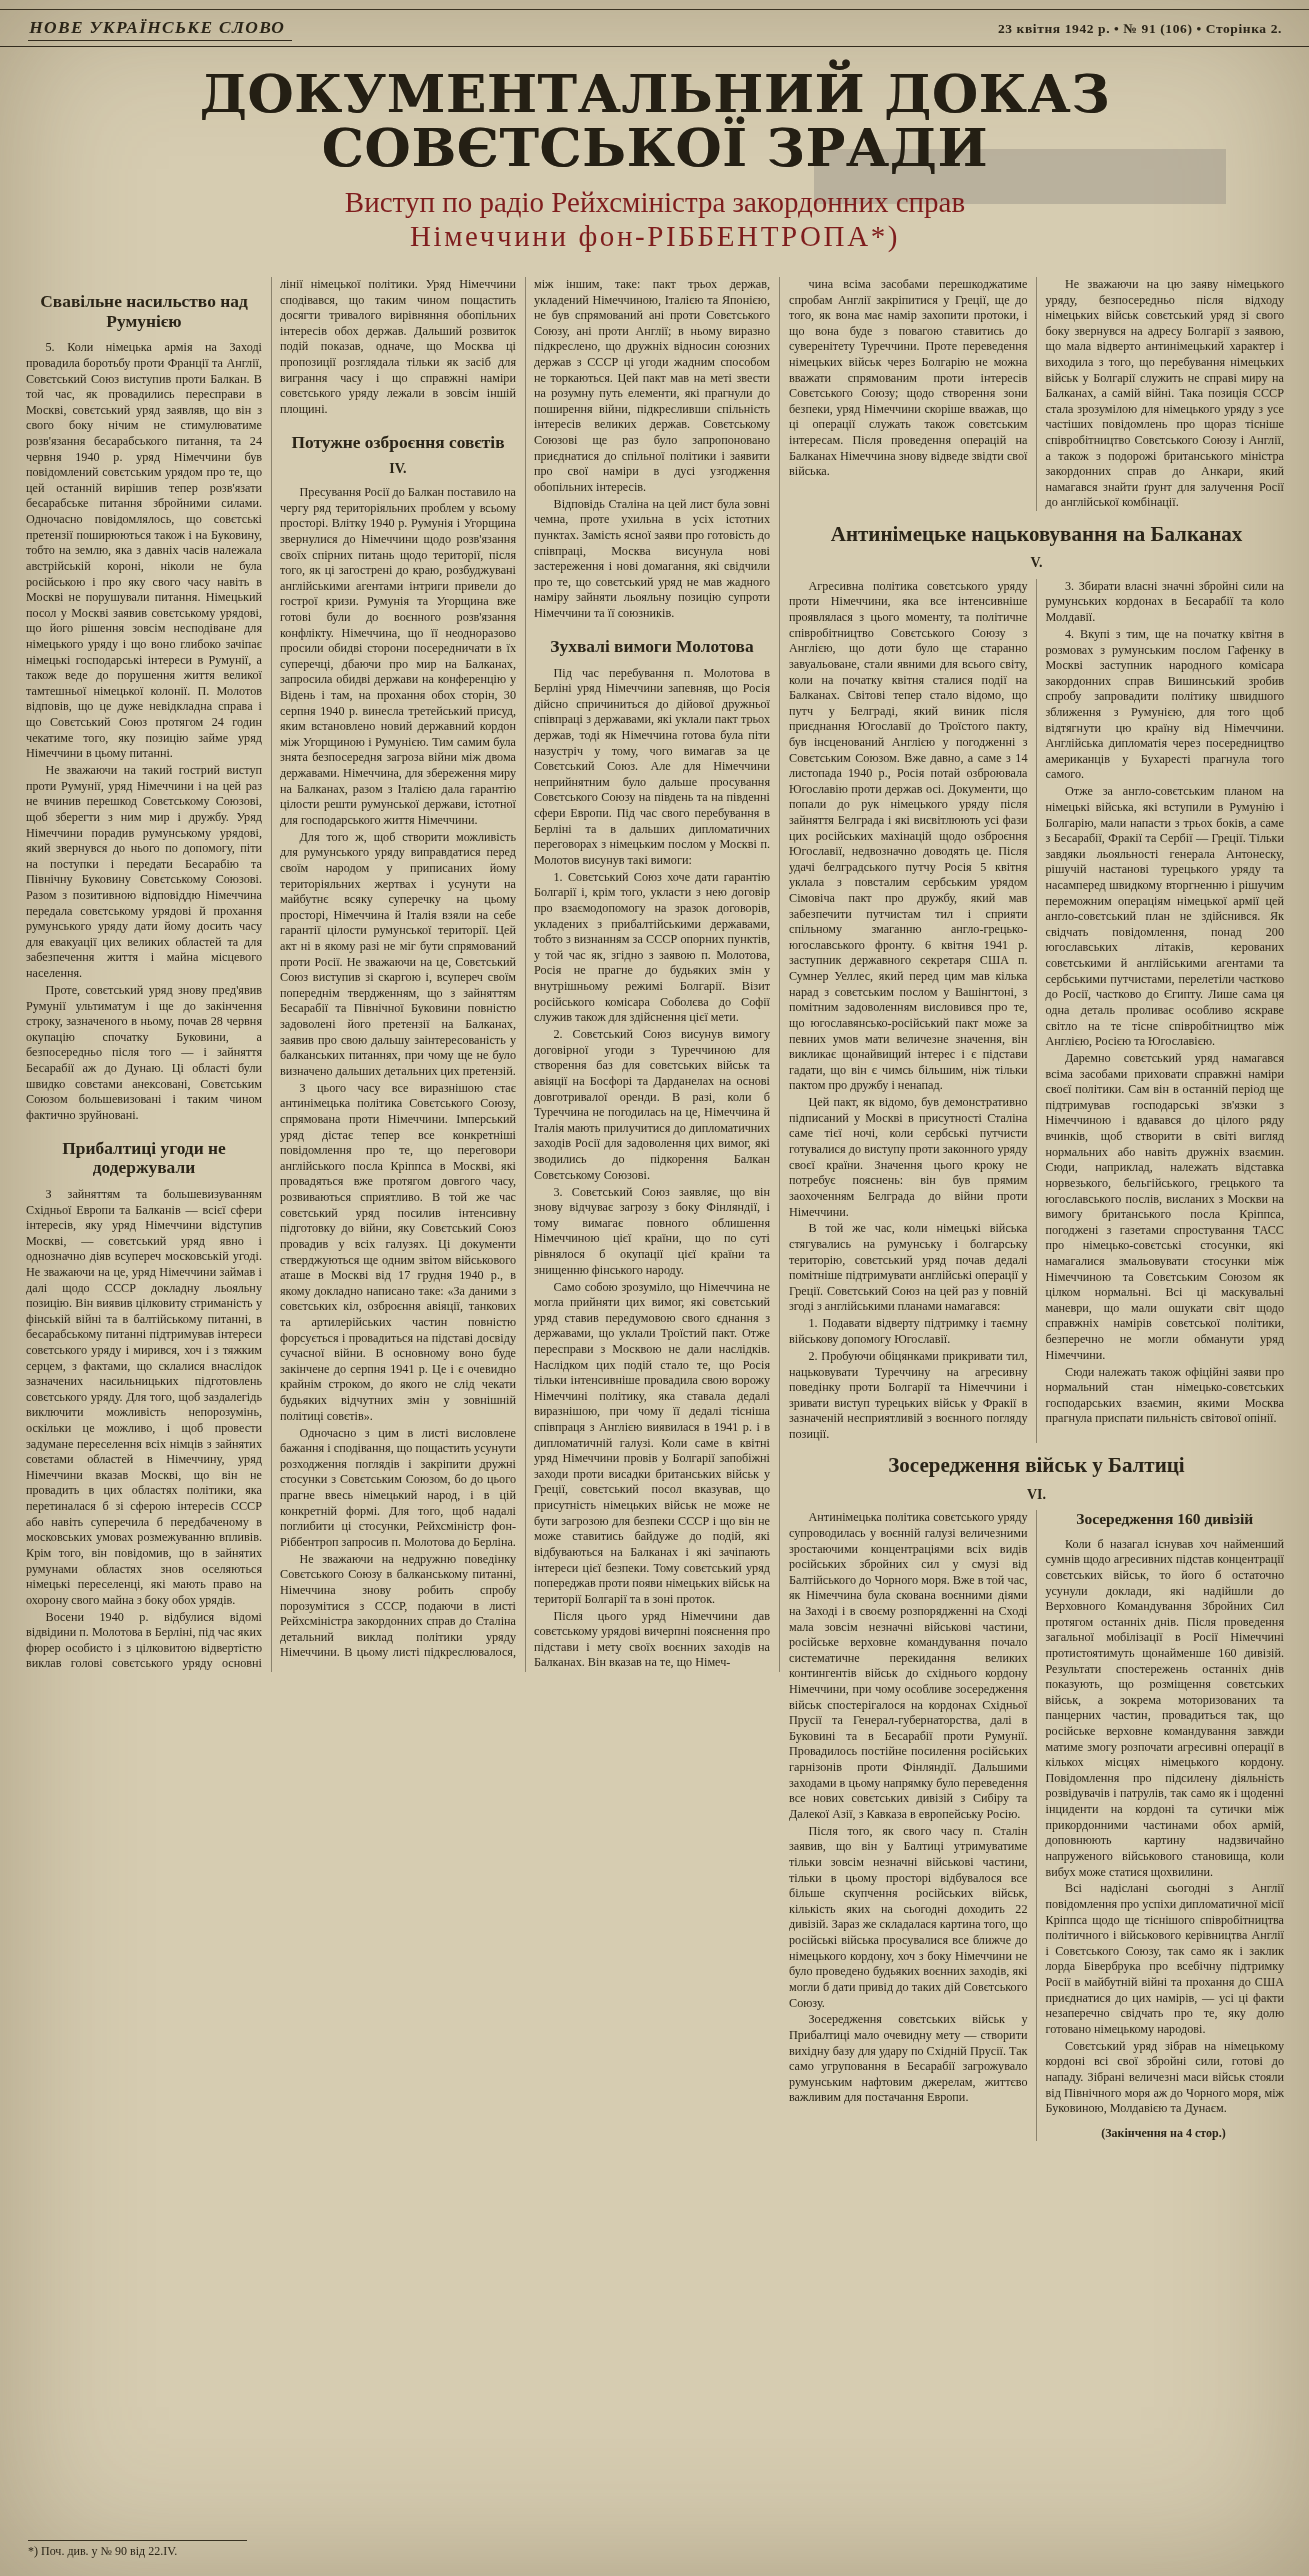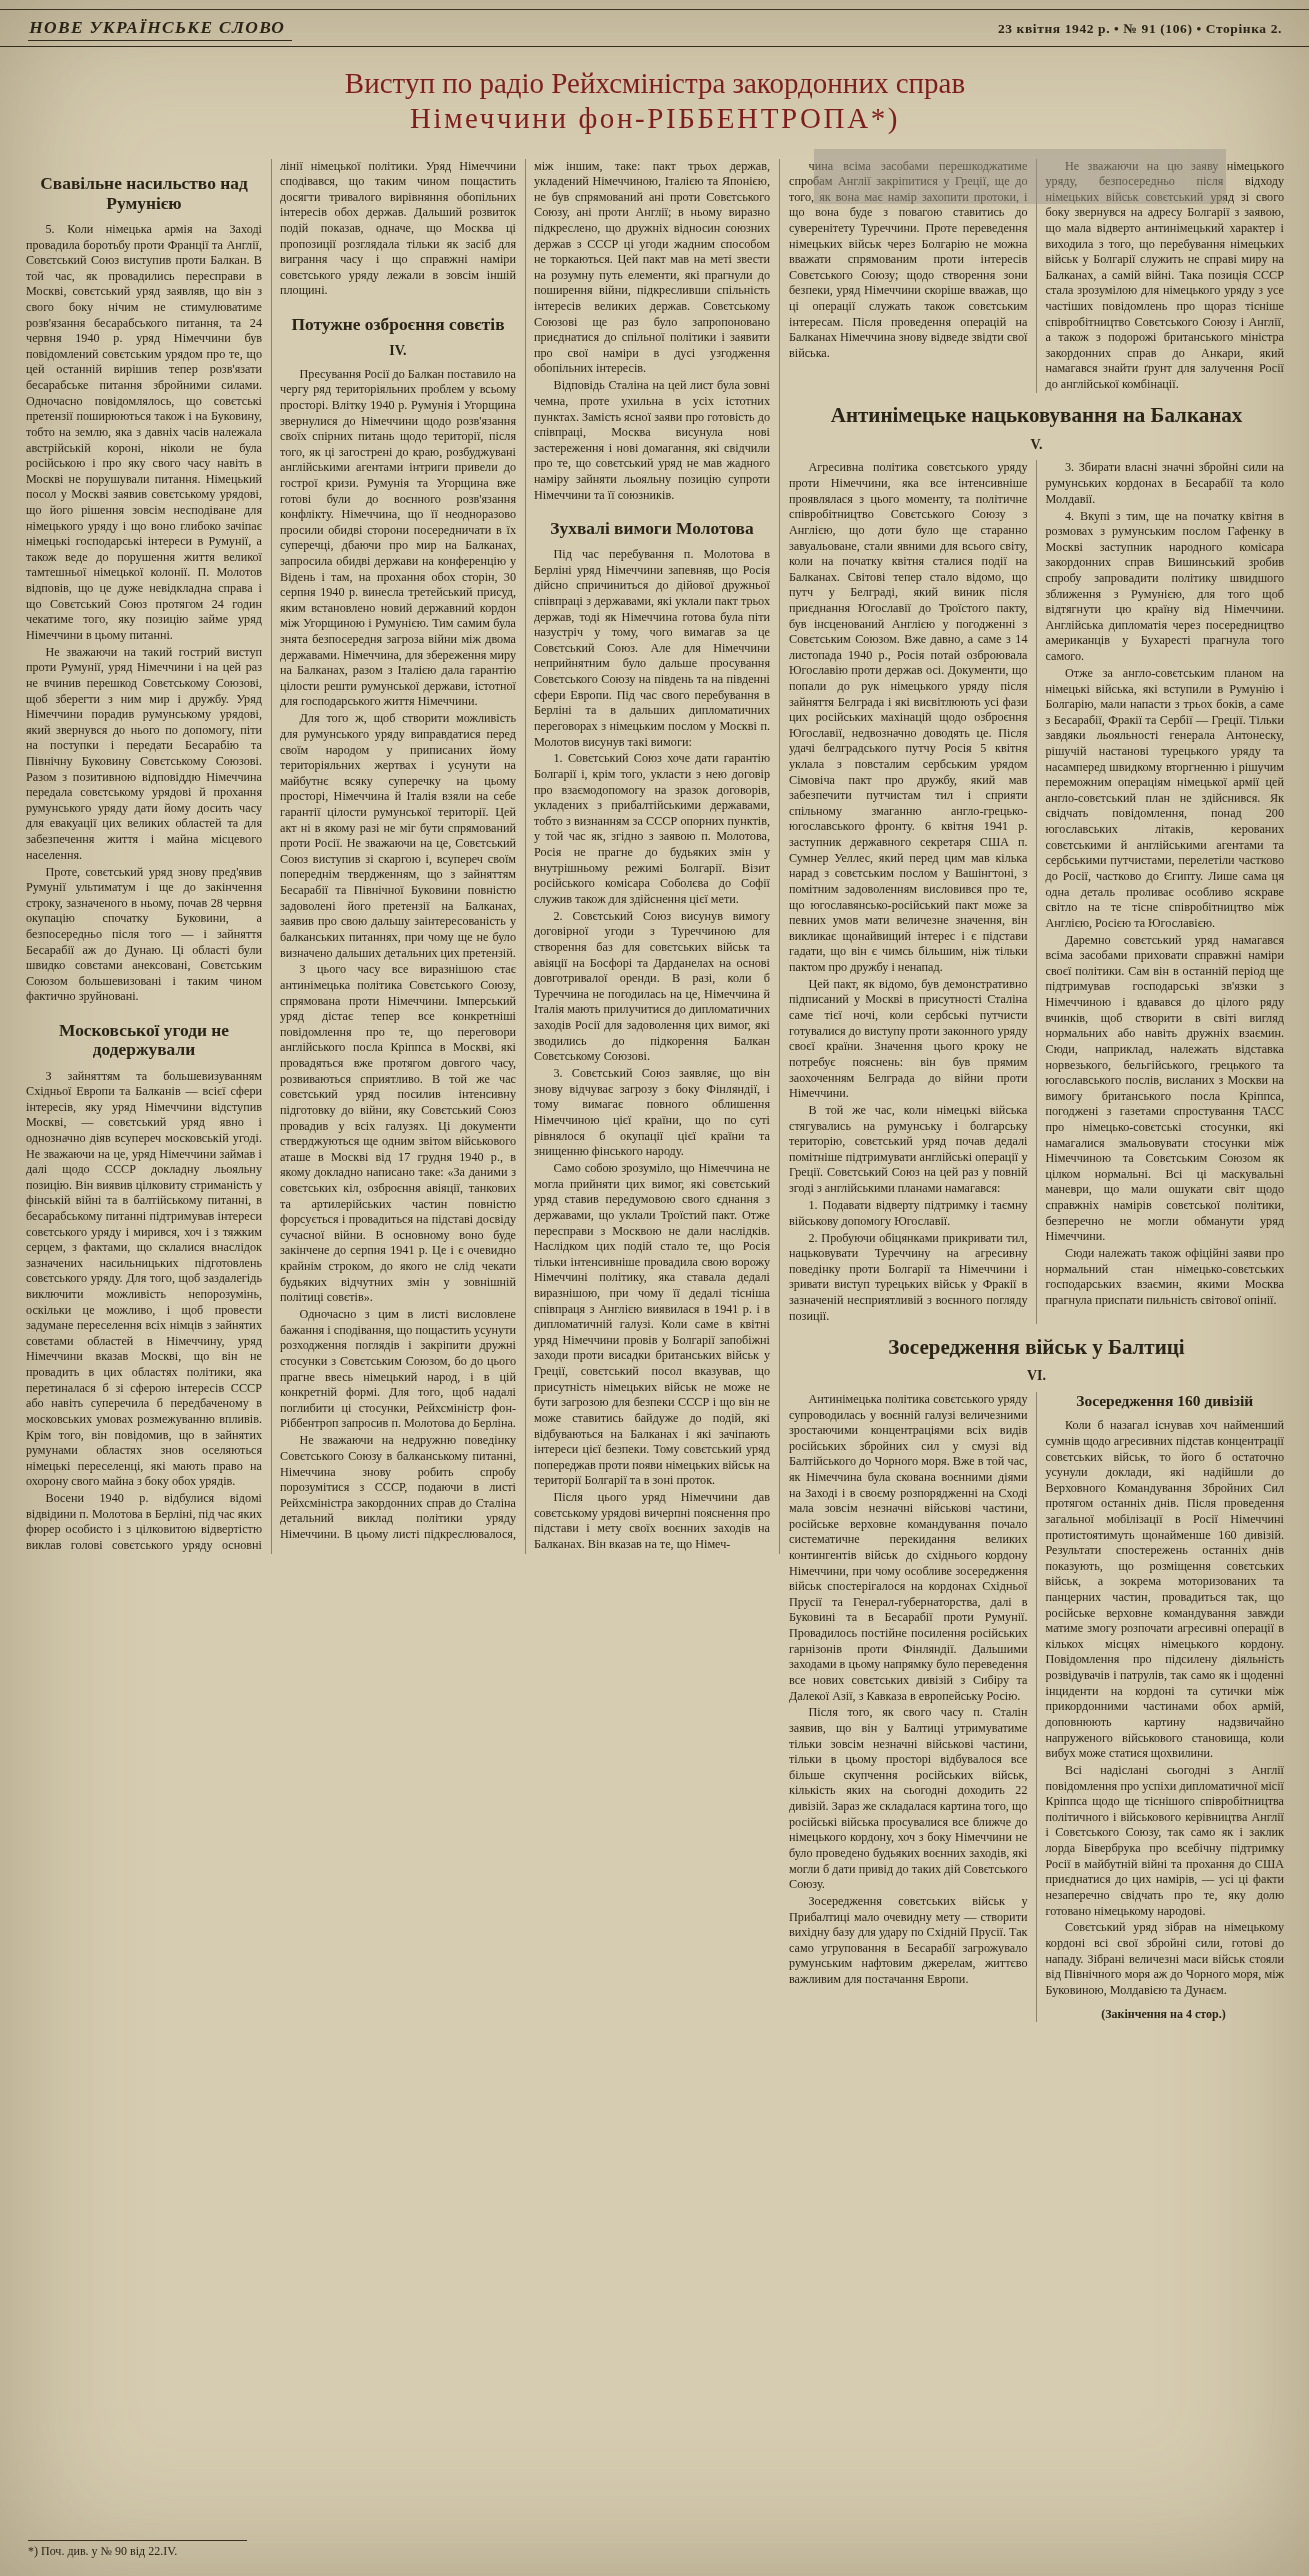--- a/index.html
+++ b/index.html
@@ -111,32 +111,33 @@
 
 <div class="page">
 
   <header class="masthead">
     <div class="brand">НОВЕ УКРАЇНСЬКЕ СЛОВО</div>
     <div class="issue">23 квітня 1942 р. • № 91 (106) • Сторінка 2.</div>
   </header>
 
   <section class="head-block">
     <div class="stamp"></div>
+    <h1 class="headline">ДОКУМЕНТАЛЬНИЙ ДОКАЗ СОВЄТСЬКОЇ ЗРАДИ</h1>
     <p class="subtitle">Виступ по радіо Рейхсміністра закордонних справ</p>
     <p class="subtitle strong">Німеччини фон-РІББЕНТРОПА*)</p>
   </section>
 
   <main class="content">
 
     <div class="left-flow">
       <h3 class="col-head">Свавільне насильство над Румунією</h3>
       <p class="body">5. Коли німецька армія на Заході провадила боротьбу проти Франції та Англії, Совєтський Союз виступив проти Балкан. В той час, як провадились пересправи в Москві, совєтський уряд заявляв, що він з свого боку нічим не стимулюватиме розв'язання бесарабського питання, та 24 червня 1940 р. уряд Німеччини був повідомлений совєтським урядом про те, що цей останній вирішив тепер розв'язати бесарабське питання збройними силами. Одночасно повідомлялось, що совєтські претензії поширюються також і на Буковину, тобто на землю, яка з давніх часів належала австрійській короні, ніколи не була російською і про яку свого часу навіть в Москві не порушували питання. Німецький посол у Москві заявив совєтському урядові, що його рішення зовсім несподіване для німецького уряду і що воно глибоко зачіпає німецькі господарські інтереси в Румунії, а також веде до порушення життя великої тамтешньої німецької колонії. П. Молотов відповів, що це дуже невідкладна справа і що Совєтський Союз протягом 24 годин чекатиме того, яку позицію займе уряд Німеччини в цьому питанні.</p>
       <p class="body">Не зважаючи на такий гострий виступ проти Румунії, уряд Німеччини і на цей раз не вчинив перешкод Совєтському Союзові, щоб зберегти з ним мир і дружбу. Уряд Німеччини порадив румунському урядові, який звернувся до нього по допомогу, піти на поступки і передати Бесарабію та Північну Буковину Совєтському Союзові. Разом з позитивною відповіддю Німеччина передала совєтському урядові й прохання румунського уряду дати йому досить часу для евакуації цих великих областей та для забезпечення життя і майна місцевого населення.</p>
       <p class="body">Проте, совєтський уряд знову пред'явив Румунії ультиматум і ще до закінчення строку, зазначеного в ньому, почав 28 червня окупацію спочатку Буковини, а безпосередньо після того — і зайняття Бесарабії аж до Дунаю. Ці області були швидко совєтами анексовані, Совєтським Союзом большевизовані і таким чином фактично зруйновані.</p>
-      <h3 class="col-head">Московської угоди не додержували</h3>
+      <h3 class="col-head">Прибалтиці угоди не додержували</h3>
       <p class="body">З зайняттям та большевизуванням Східньої Европи та Балканів — всієї сфери інтересів, яку уряд Німеччини відступив Москві, — совєтський уряд явно і однозначно діяв всупереч московській угоді. Не зважаючи на це, уряд Німеччини займав і далі щодо СССР докладну льояльну позицію. Він виявив цілковиту стриманість у фінській війні та в балтійському питанні, в бесарабському питанні підтримував інтереси совєтського уряду і мирився, хоч і з тяжким серцем, з фактами, що склалися внаслідок зазначених насильницьких підготовлень совєтського уряду. Для того, щоб заздалегідь виключити можливість непорозумінь, оскільки це можливо, і щоб провести задумане переселення всіх німців з зайнятих совєтами областей в Німеччину, уряд Німеччини вказав Москві, що він не провадить в цих областях політики, яка перетиналася б зі сферою інтересів СССР або навіть суперечила б передбаченому в московських умовах розмежуванню впливів. Крім того, він повідомив, що в зайнятих румунами областях знов оселяються німецькі переселенці, які мають право на охорону свого майна з боку обох урядів.</p>
       <p class="body">Восени 1940 р. відбулися відомі відвідини п. Молотова в Берліні, під час яких фюрер особисто і з цілковитою відвертістю виклав голові совєтського уряду основні лінії німецької політики. Уряд Німеччини сподівався, що таким чином пощастить досягти тривалого вирівняння обопільних інтересів обох держав. Дальший розвиток подій показав, одначе, що Москва ці пропозиції розглядала тільки як засіб для виграння часу і що справжні наміри совєтського уряду лежали в зовсім іншій площині.</p>
       <h3 class="col-head">Потужне озброєння совєтів</h3>
       <div class="col-num">IV.</div>
       <p class="body">Пресування Росії до Балкан поставило на чергу ряд територіяльних проблем у всьому просторі. Влітку 1940 р. Румунія і Угорщина звернулися до Німеччини щодо розв'язання своїх спірних питань щодо території, після того, як ці загострені до краю, розбуджувані англійськими агентами інтриги привели до гострої кризи. Румунія та Угорщина вже готові були до воєнного розв'язання конфлікту. Німеччина, що її неодноразово просили обидві сторони посередничати в їх суперечці, дбаючи про мир на Балканах, запросила обидві держави на конференцію у Відень і там, на прохання обох сторін, 30 серпня 1940 р. винесла третейський присуд, яким встановлено новий державний кордон між Угорщиною і Румунією. Тим самим була знята безпосередня загроза війни між двома державами. Німеччина, для збереження миру на Балканах, разом з Італією дала гарантію цілости решти румунської держави, істотної для господарського життя Німеччини.</p>
       <p class="body">Для того ж, щоб створити можливість для румунського уряду виправдатися перед своїм народом у приписаних йому територіяльних жертвах і усунути на майбутнє всяку суперечку на цьому просторі, Німеччина й Італія взяли на себе гарантії цілости румунської території. Цей акт ні в якому разі не міг бути спрямований проти Росії. Не зважаючи на це, Совєтський Союз виступив зі скаргою і, всупереч своїм попереднім твердженням, що з зайняттям Бесарабії та Північної Буковини повністю задоволені його претензії на Балканах, заявив про свою дальшу заінтересованість у балканських питаннях, при чому ще не було визначено дальших детальних цих претензій.</p>
       <p class="body">З цього часу все виразнішою стає антинімецька політика Совєтського Союзу, спрямована проти Німеччини. Імперський уряд дістає тепер все конкретніші повідомлення про те, що переговори англійського посла Кріппса в Москві, які провадяться вже протягом довгого часу, розвиваються сприятливо. В той же час совєтський уряд посилив інтенсивну підготовку до війни, яку Совєтський Союз провадив у всіх галузях. Ці документи стверджуються ще одним звітом військового аташе в Москві від 17 грудня 1940 р., в якому докладно написано таке: «За даними з совєтських кіл, озброєння авіяції, танкових та артилерійських частин повністю форсується і провадиться на підставі досвіду сучасної війни. В основному воно буде закінчене до серпня 1941 р. Це і є очевидно крайнім строком, до якого не слід чекати будьяких відчутних змін у зовнішній політиці совєтів».</p>
       <p class="body">Одночасно з цим в листі висловлене бажання і сподівання, що пощастить усунути розходження поглядів і закріпити дружні стосунки з Совєтським Союзом, бо до цього прагне ввесь німецький народ, і в цій конкретній формі. Для того, щоб надалі поглибити ці стосунки, Рейхсміністр фон-Ріббентроп запросив п. Молотова до Берліна.</p>
       <p class="body">Не зважаючи на недружню поведінку Совєтського Союзу в балканському питанні, Німеччина знову робить спробу порозумітися з СССР, подаючи в листі Рейхсміністра закордонних справ до Сталіна детальний виклад політики уряду Німеччини. В цьому листі підкреслювалося, між іншим, таке: пакт трьох держав, укладений Німеччиною, Італією та Японією, не був спрямований ані проти Совєтського Союзу, ані проти Англії; в ньому виразно підкреслено, що дружніх відносин союзних держав з СССР ці угоди жадним способом не торкаються. Цей пакт мав на меті звести на розумну путь елементи, які прагнули до поширення війни, підкресливши спільність інтересів великих держав. Совєтському Союзові ще раз було запропоновано приєднатися до спільної політики і заявити про свої наміри в дусі узгодження обопільних інтересів.</p>
       <p class="body">Відповідь Сталіна на цей лист була зовні чемна, проте ухильна в усіх істотних пунктах. Замість ясної заяви про готовість до співпраці, Москва висунула нові застереження і нові домагання, які свідчили про те, що совєтський уряд не мав жадного наміру зайняти льояльну позицію супроти Німеччини та її союзників.</p>

